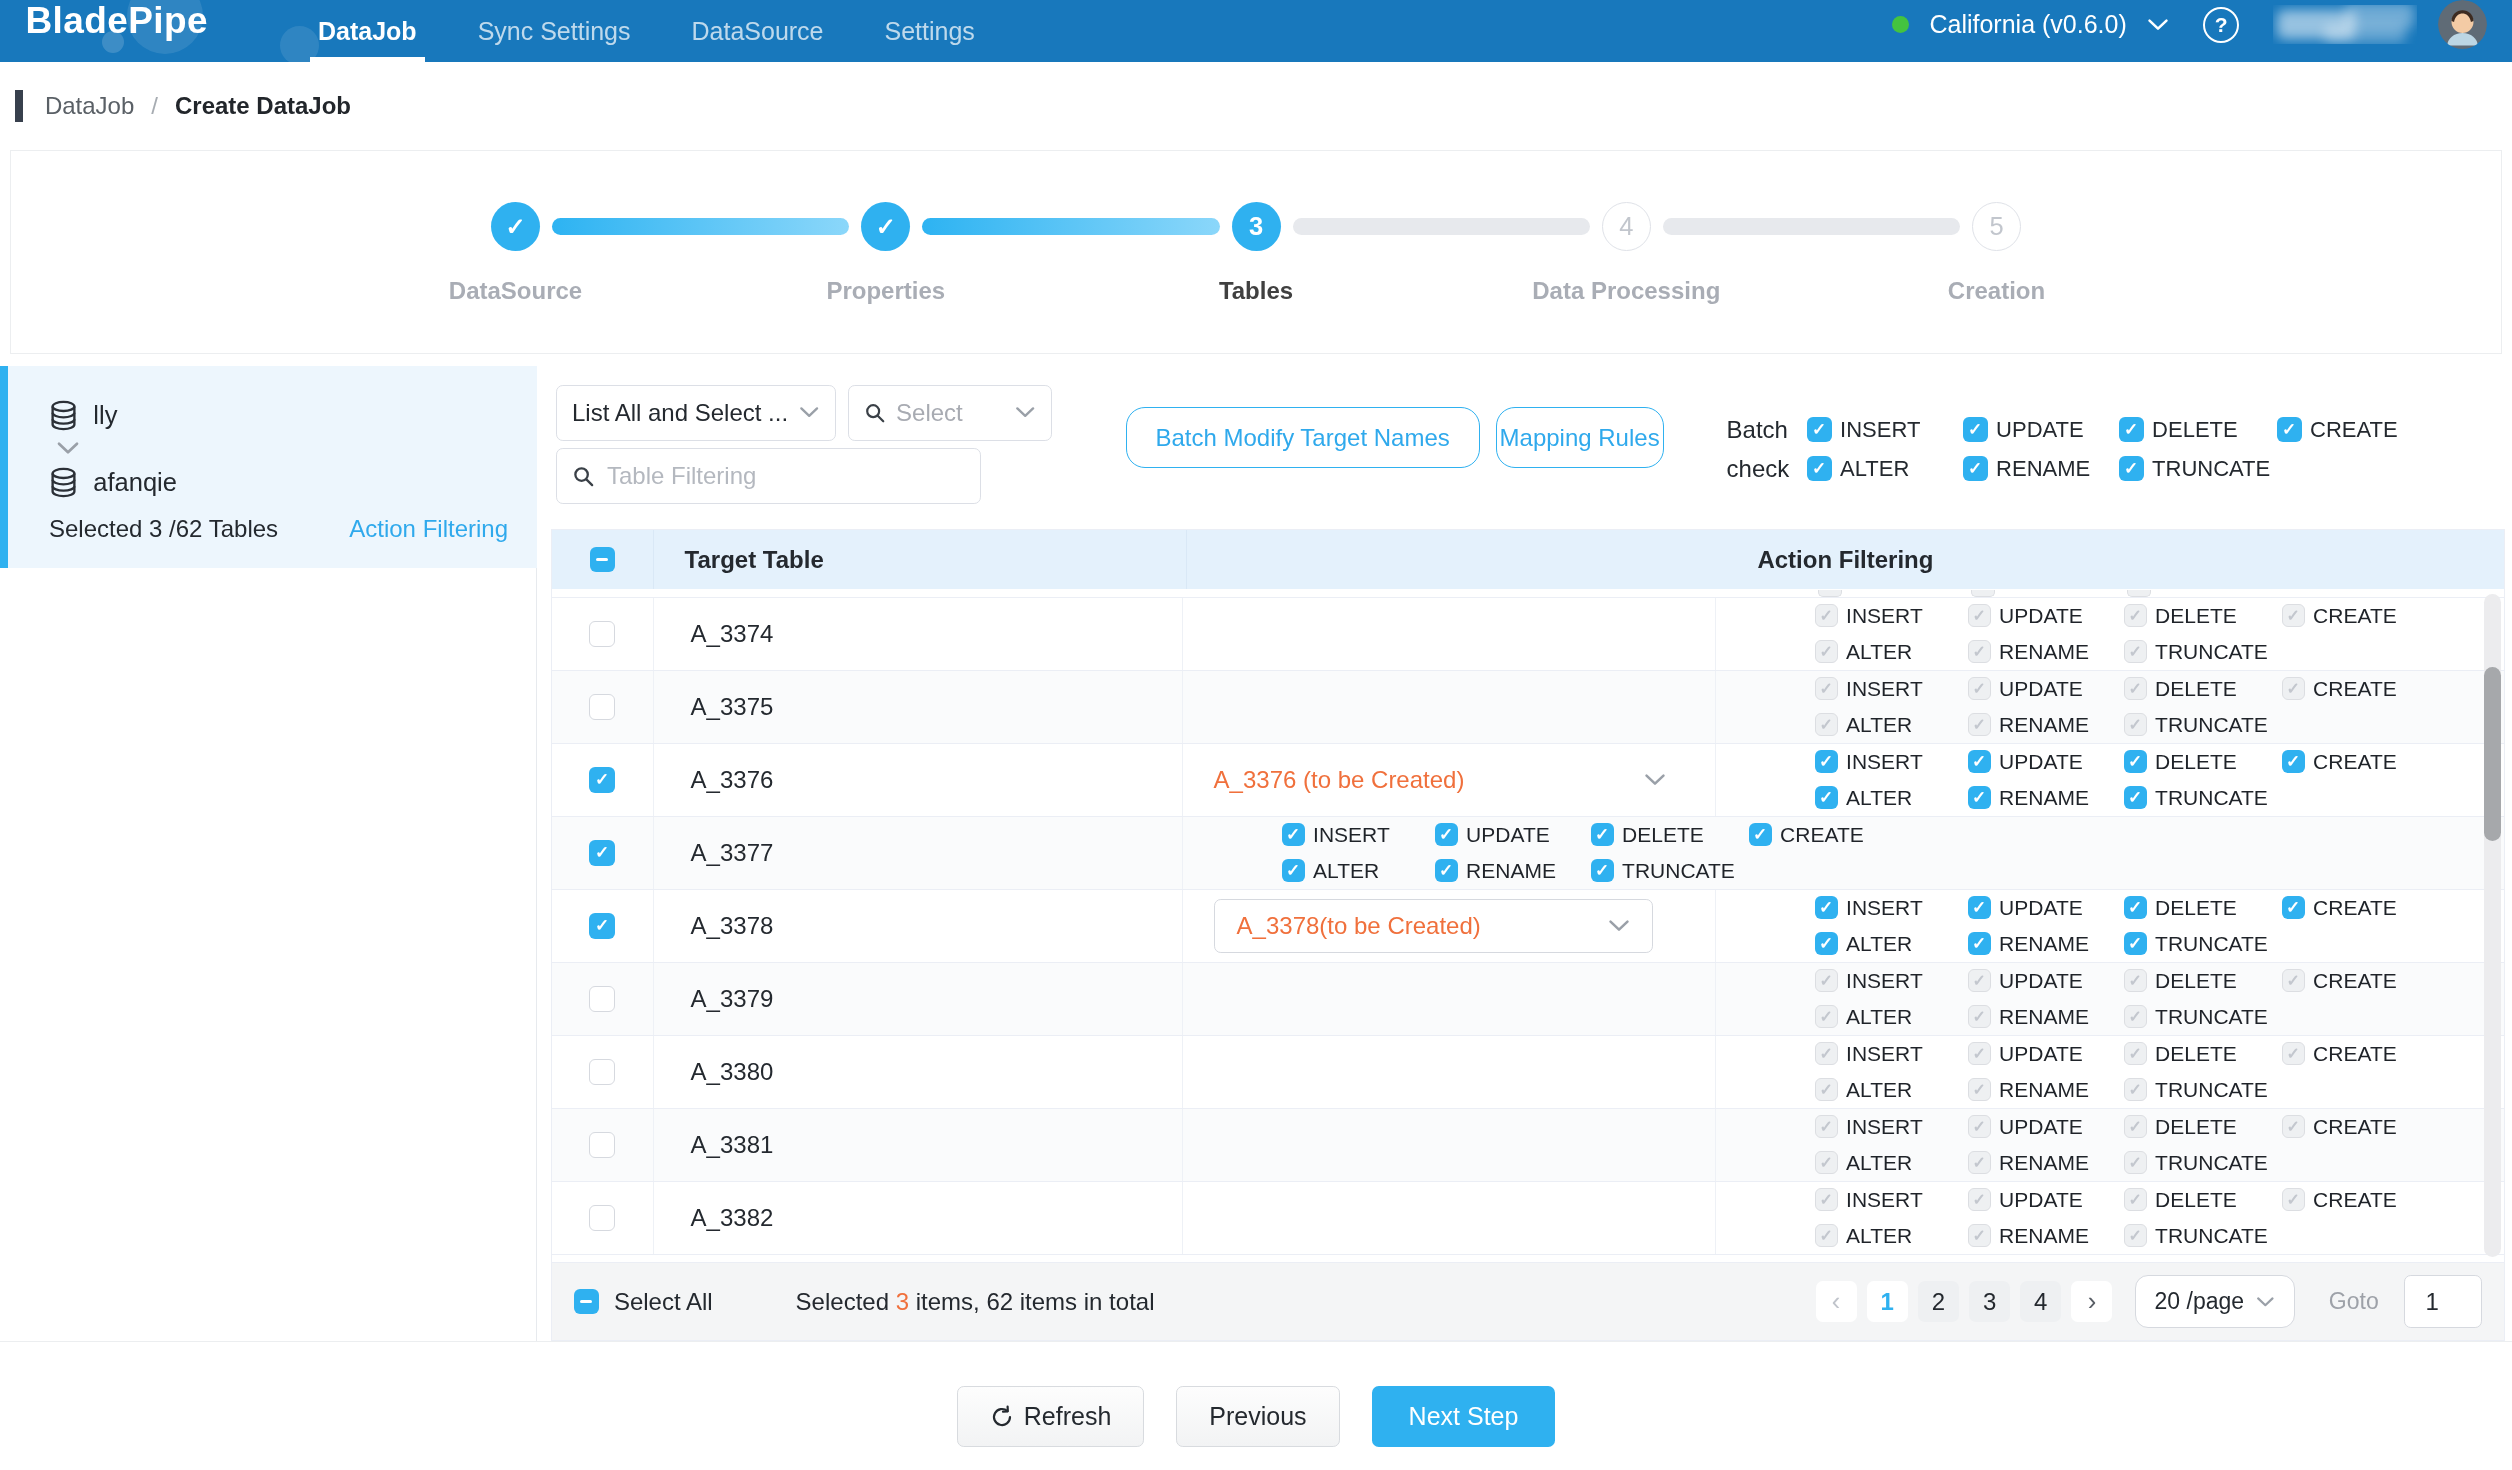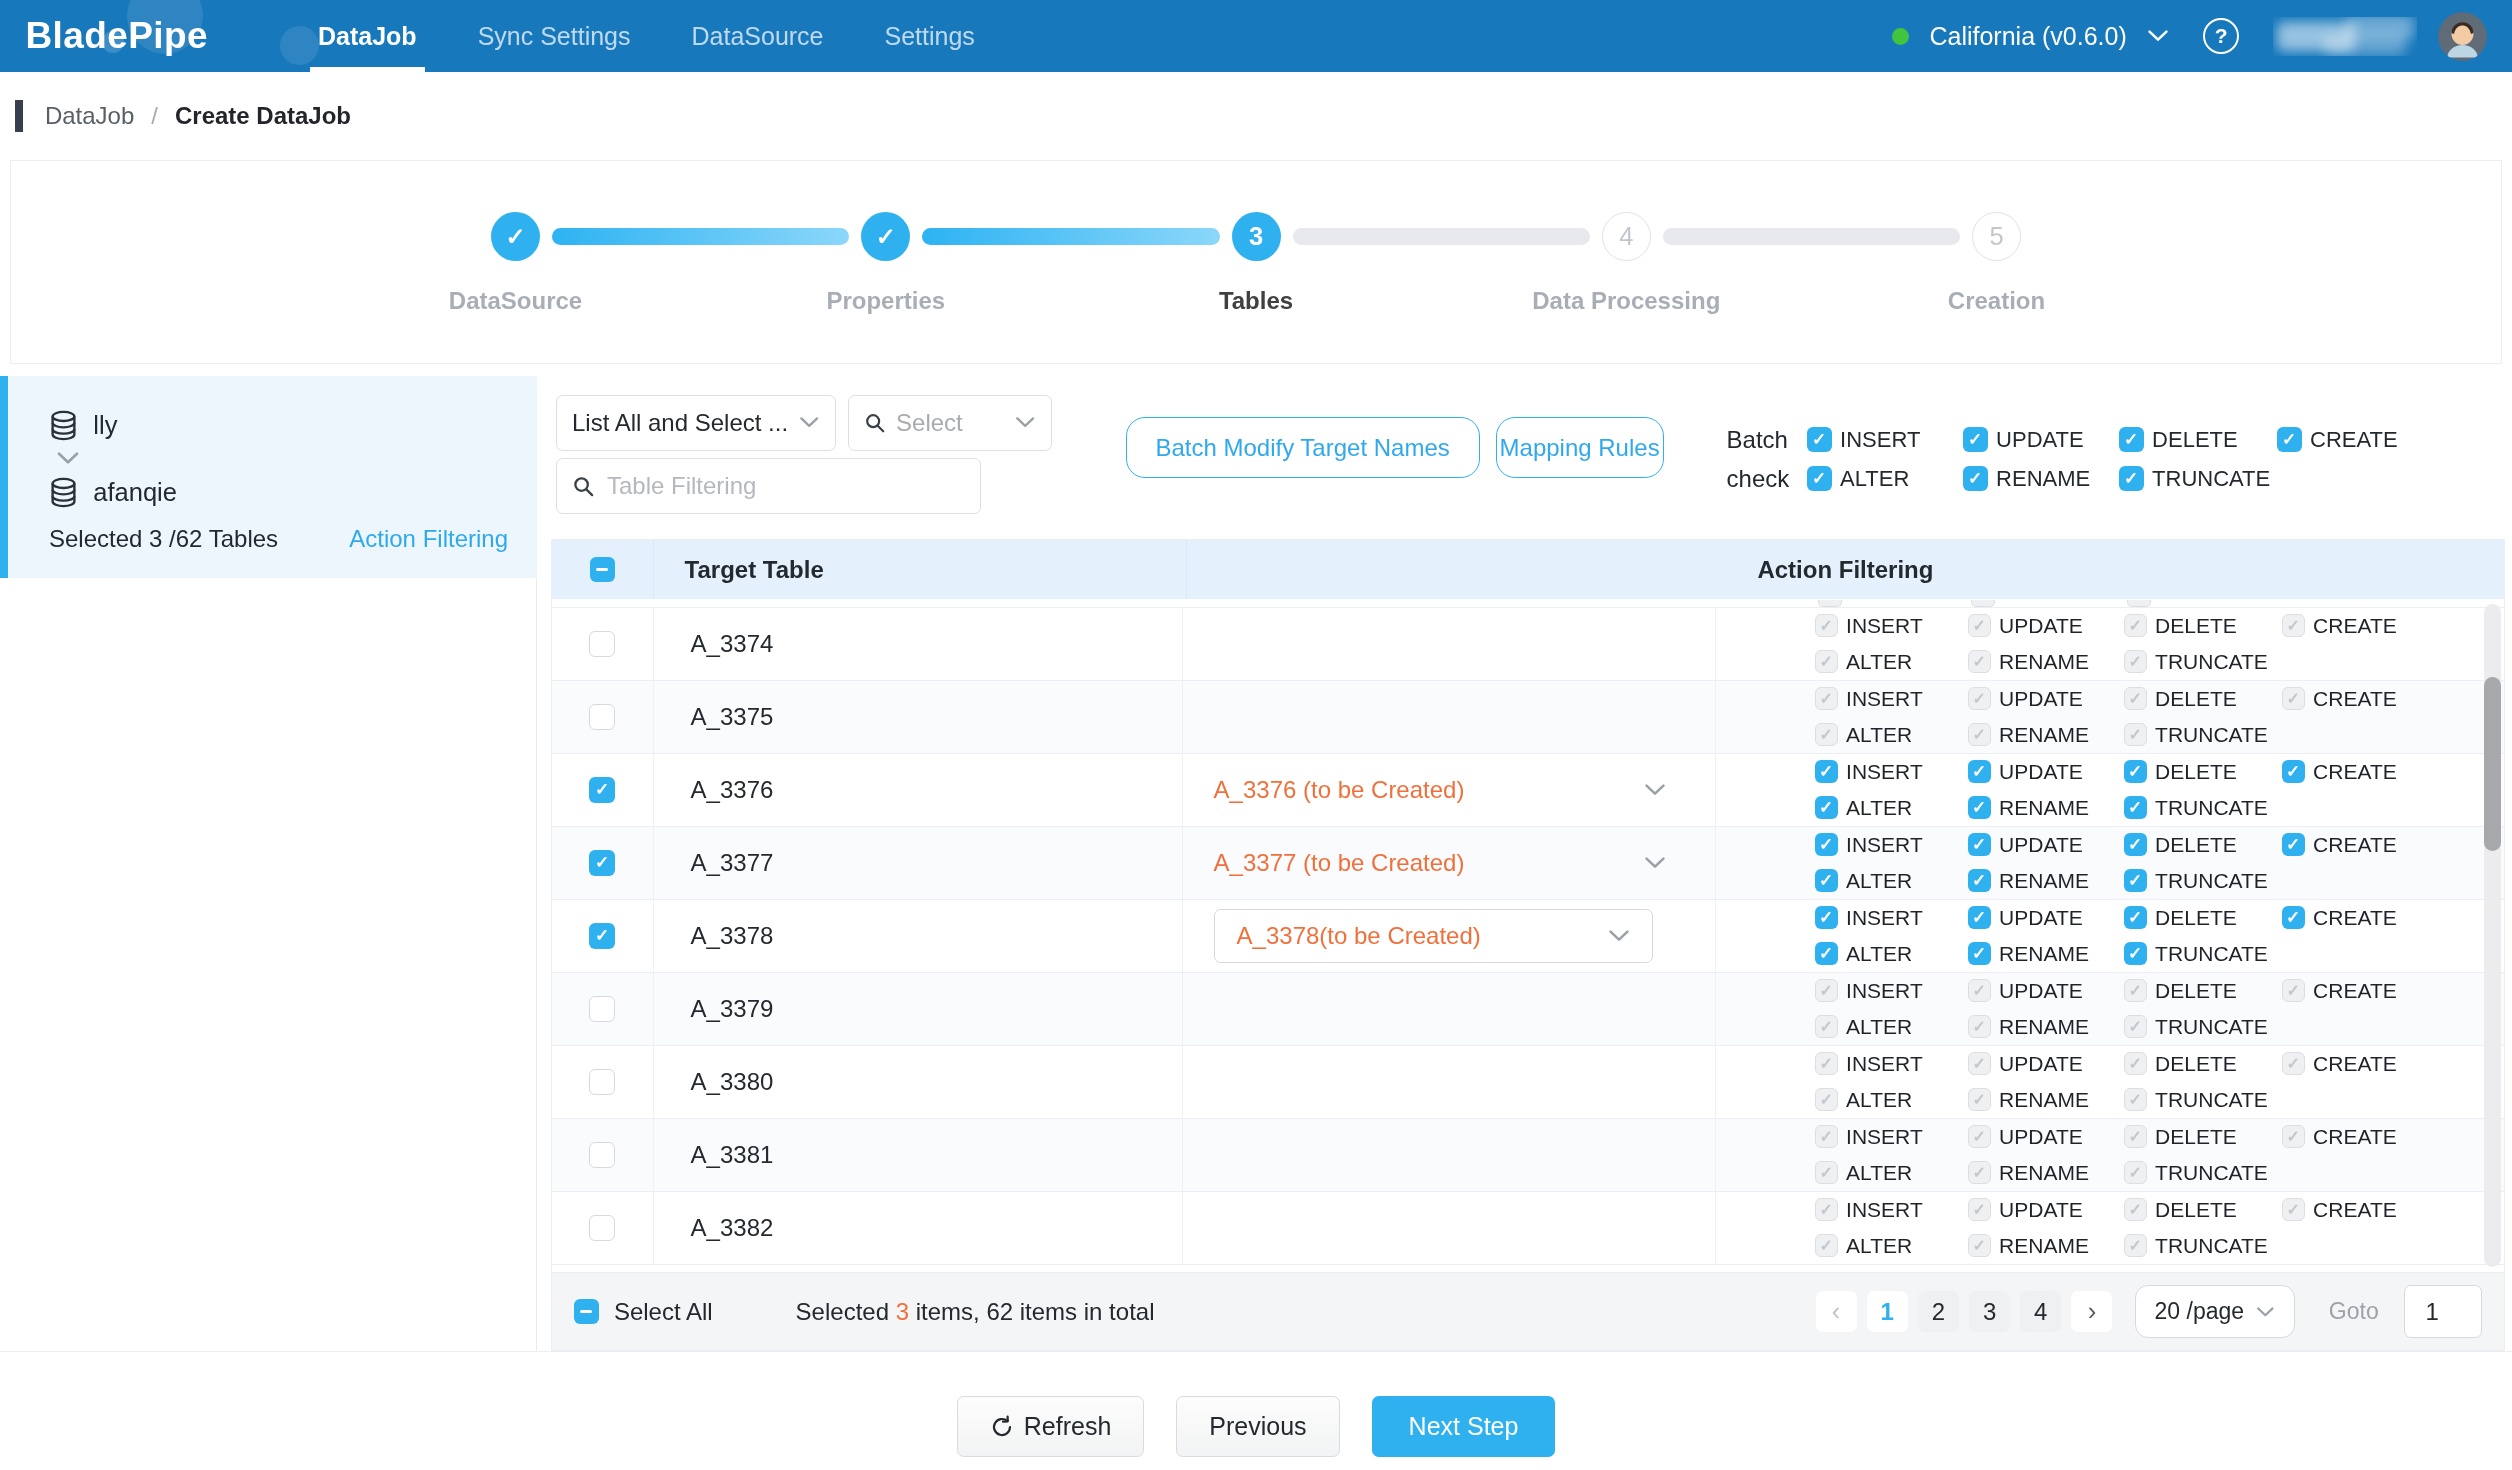--- a/index.html
+++ b/index.html
@@ -1,20 +1,20 @@
 <!DOCTYPE html>
 <html style="font-size:13.6px"><head>
 <meta charset="utf-8">
 <style>
   * { box-sizing: border-box; margin: 0; padding: 0; }
   html,body { width: 2512px; height: 1470px; overflow: hidden; background:#fff;
     font-family: "Liberation Sans", sans-serif; color:#24292f; }
 
   
-  .nav { height:72px; background:#1878bc; display:flex; align-items:center;
+  .nav { height:62px; background:#1878bc; display:flex; align-items:flex-start;
          padding:0 25.5px; position:relative; }
   .logo { font-size:37px; font-weight:700; color:#fff; letter-spacing:0.4px;
           margin-right:110px; position:relative; z-index:2; white-space:nowrap; }
   .bubble { position:absolute; border-radius:50%; background:rgba(255,255,255,.10); z-index:1; }
   .b1 { width:76px; height:76px; left:127px; top:-22px; }
   .b2 { width:39px; height:39px; left:280px; top:25.5px; }
   .b3 { width:22px; height:22px; left:102px; top:31px; background:rgba(255,255,255,.16);}
   .nav-items { display:flex; gap:61px; height:100%; align-items:stretch; z-index:2;}
   .nav-item { color:rgba(255,255,255,.72); font-size:25px; display:flex; align-items:center;
               position:relative; cursor:pointer; white-space:nowrap;}
@@ -487,28 +487,20 @@
                 </div>
               </div>
   </div>
             <div class="trow stripe">
     <div class="c-check">
                 <span class="cb big on"></span>
               </div>
     <div class="c-source">
                 <span class="src">A_3377</span>
               </div>
-    <div class="c-target">
-                <div class="target-plain">
-                  <span class="tt">A_3377 (to be Created)</span>
-                  <svg class="chev" width="22" height="13.6" viewBox="0 0 26 16">
-                    <polyline points="3,3 13,12.5 23,3" fill="none" stroke="#9aa0a8" stroke-width="3" stroke-linecap="round" stroke-linejoin="round"></polyline>
-                  </svg>
-                </div>
-              </div>
     <div class="c-actions">
                 <div class="agrid">
                   <label class="acb">
                     <span class="cb sm on"></span>
                     <span class="albl">INSERT</span>
                   </label>
                   <label class="acb">
                     <span class="cb sm on"></span>
                     <span class="albl">UPDATE</span>
                   </label>

